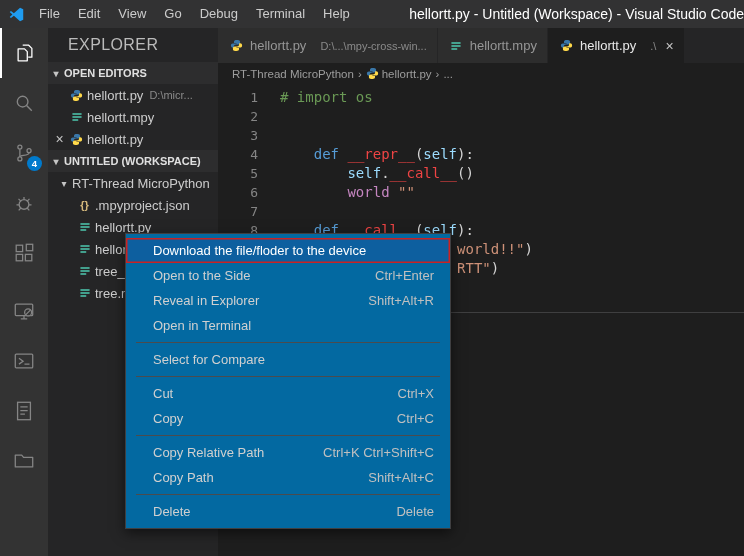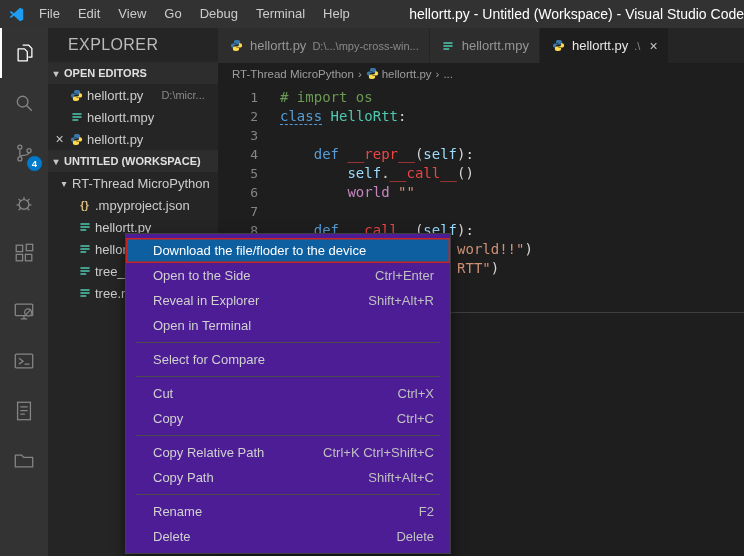--- a/index.html
+++ b/index.html
@@ -21,41 +21,41 @@
 .sidebar-title{height:34px;line-height:34px;padding-left:20px;font-size:16px;color:#bbb;letter-spacing:.4px}
 .section-header{height:22px;display:flex;align-items:center;font-size:11px;font-weight:bold;color:#e0e0e0;background:#2d2d2e;cursor:pointer}
 .chev{width:16px;text-align:center;font-size:10px;color:#c5c5c5;flex:none}
 .row{height:22px;display:flex;align-items:center;white-space:nowrap;color:#ccc;cursor:pointer}
 .oe-row{padding-left:3px}
 .close-slot{width:17px;flex:none;text-align:center}
 .x{color:#c5c5c5;font-size:14px;cursor:pointer;line-height:1}
 .ficon{width:17px;flex:none;display:flex;justify-content:center;align-items:center}
 .json-ic{color:#d7ba7d;font-weight:bold;font-size:11px}
 .flabel{margin-left:2px}
-.fdetail{margin-left:18px;font-size:11px;color:#8a8a8a;overflow:hidden}
+.fdetail{margin-left:6px;font-size:11px;color:#8a8a8a;overflow:hidden}
 .tree-folder{padding-left:8px}
 .tree-row{padding-left:28px}
 .editor{flex:1;min-width:0;display:flex;flex-direction:column;background:#1e1e1e}
 .tabs{height:35px;background:#252526;display:flex;flex:none}
 .tab{display:flex;align-items:center;padding:0 10px;background:#2d2d2d;color:#969696;font-size:13px;border-right:1px solid #252526;white-space:nowrap;cursor:pointer}
 .tab.active{background:#1e1e1e;color:#e8e8e8}
 .tlabel{margin-left:5px}
-.tdetail{margin-left:6px;font-size:11px;color:#8a8a8a}
+.tdetail{margin-left:14px;font-size:11px;color:#8a8a8a}
 .tab .x{margin-left:9px}
 .breadcrumb{height:22px;display:flex;align-items:center;padding-left:14px;font-size:11.5px;color:#9d9d9d;flex:none}
 .bc-item{display:flex;align-items:center;gap:3px;cursor:pointer}
 .bc-sep{margin:0 4px}
 .code{padding-top:3px;font-family:"DejaVu Sans Mono",monospace;font-size:14px}
 .code-line{height:19px;line-height:19px;display:flex;white-space:pre}
 .ln{width:40px;flex:none;text-align:right;color:#858585;font-size:13px}
 .lc{padding-left:22px}
 .cmt{color:#6a9955}.kw{color:#569cd6}.cls{color:#4ec9b0}.fn{color:#ef4444}.slf{color:#9cdcfe}.ctl{color:#c586c0}.str{color:#ce9178}.pl{color:#d4d4d4}
 .u{border-bottom:1px dashed #5b9bd5}
 .panel-divider{position:absolute;left:218px;right:0;top:312px;height:1px;background:#3f3f40}
-.context-menu{position:absolute;left:125px;top:233px;width:326px;background:#4c1d95;border:1px solid #3f3f41;box-shadow:0 4px 12px rgba(0,0,0,.55);padding:4px 0;z-index:10;font-size:13px}
+.context-menu{position:absolute;left:125px;top:233px;width:326px;background:#0369a1;border:1px solid #3f3f41;box-shadow:0 4px 12px rgba(0,0,0,.55);padding:4px 0;z-index:10;font-size:13px}
 .cm-item{height:25px;display:flex;align-items:center;padding:0 16px 0 27px;color:#d0d0d0;cursor:pointer}
 .cm-item.hl{background:var(--menu-hl,#0d5f9f);color:#fff;box-shadow:inset 0 0 0 1.5px var(--annotation,#cc2222)}
 .cm-shortcut{margin-left:auto;color:#c0c0c0}
 .cm-sep{height:1px;background:#4b4b4d;margin:4px 10px}
 </style>
 </head>
 <body>
 
 <div class="titlebar">
   <span class="logo">
@@ -283,21 +283,21 @@
         <span class="bc-sep">›</span>
         <span class="bc-item"><span><svg width="13" height="13" viewBox="0 0 16 16">
               <path fill="#3a77a8" d="M7.9 1.2c-1.8 0-3 .8-3 2.1v1.6h3.2v.6H3.4c-1.3 0-2.3 1-2.3 2.6 0 1.5 1 2.6 2.3 2.6h1.4V9.1c0-1.4 1.2-2.4 2.6-2.4h3c1.1 0 2-.9 2-2V3.3c0-1.2-1.2-2.1-2.6-2.1z"></path>
               <path fill="#ffd94a" d="M8.1 14.8c1.8 0 3-.8 3-2.1v-1.6H7.9v-.6h4.7c1.3 0 2.3-1 2.3-2.6 0-1.5-1-2.6-2.3-2.6h-1.4v1.6c0 1.4-1.2 2.4-2.6 2.4h-3c-1.1 0-2 .9-2 2v1.4c0 1.2 1.2 2.1 2.6 2.1z"></path>
             </svg></span>hellortt.py</span>
         <span class="bc-sep">›</span>
         <span class="bc-item">...</span>
       </div>
     <div class="code" id="code">
         <div class="code-line"><span class="ln">1</span><span class="lc"><span class="cmt"># import os</span></span></div>
-        <div class="code-line"><span class="ln">2</span><span class="lc"><span class="kw u">class</span><span class="pl"> </span><span class="cls">HelloRtt</span><span class="pl">:</span></span></div>
+        <div class="code-line"><span class="ln">2</span></div>
         <div class="code-line"><span class="ln">3</span><span class="lc"></span></div>
         <div class="code-line"><span class="ln">4</span><span class="lc"><span class="pl">    </span><span class="kw">def</span><span class="pl"> </span><span class="fn">__repr__</span><span class="pl">(</span><span class="slf">self</span><span class="pl">):</span></span></div>
         <div class="code-line"><span class="ln">5</span><span class="lc"><span class="pl">        </span><span class="slf">self</span><span class="pl">.</span><span class="fn">__call__</span><span class="pl">()</span></span></div>
         <div class="code-line"><span class="ln">6</span><span class="lc"><span class="pl">        </span><span class="ctl">world</span><span class="pl"> </span><span class="str">""</span></span></div>
         <div class="code-line"><span class="ln">7</span><span class="lc"></span></div>
         <div class="code-line"><span class="ln">8</span><span class="lc"><span class="pl">    </span><span class="kw">def</span><span class="pl"> </span><span class="fn">__call__</span><span class="pl">(</span><span class="slf">self</span><span class="pl">):</span></span></div>
         <div class="code-line"><span class="ln">9</span><span class="lc"><span class="pl">        </span><span class="fn">print</span><span class="pl">(</span><span class="str">"hello world!!"</span><span class="pl">)</span></span></div>
         <div class="code-line"><span class="ln">10</span><span class="lc"><span class="pl">        </span><span class="fn">print</span><span class="pl">(</span><span class="str">"hello RTT"</span><span class="pl">)</span></span></div>
       </div>
   </div>
@@ -336,20 +336,16 @@
     <div class="cm-item">
       <span class="cm-label">Copy Relative Path</span>
       <span class="cm-shortcut">Ctrl+K Ctrl+Shift+C</span>
     </div>
     <div class="cm-item">
       <span class="cm-label">Copy Path</span>
       <span class="cm-shortcut">Shift+Alt+C</span>
     </div>
     <div class="cm-sep"></div>
     <div class="cm-item">
-      <span class="cm-label">Rename</span>
-      <span class="cm-shortcut">F2</span>
-    </div>
-    <div class="cm-item">
       <span class="cm-label">Delete</span>
       <span class="cm-shortcut">Delete</span>
     </div>
   </div>
 
 </body></html>

